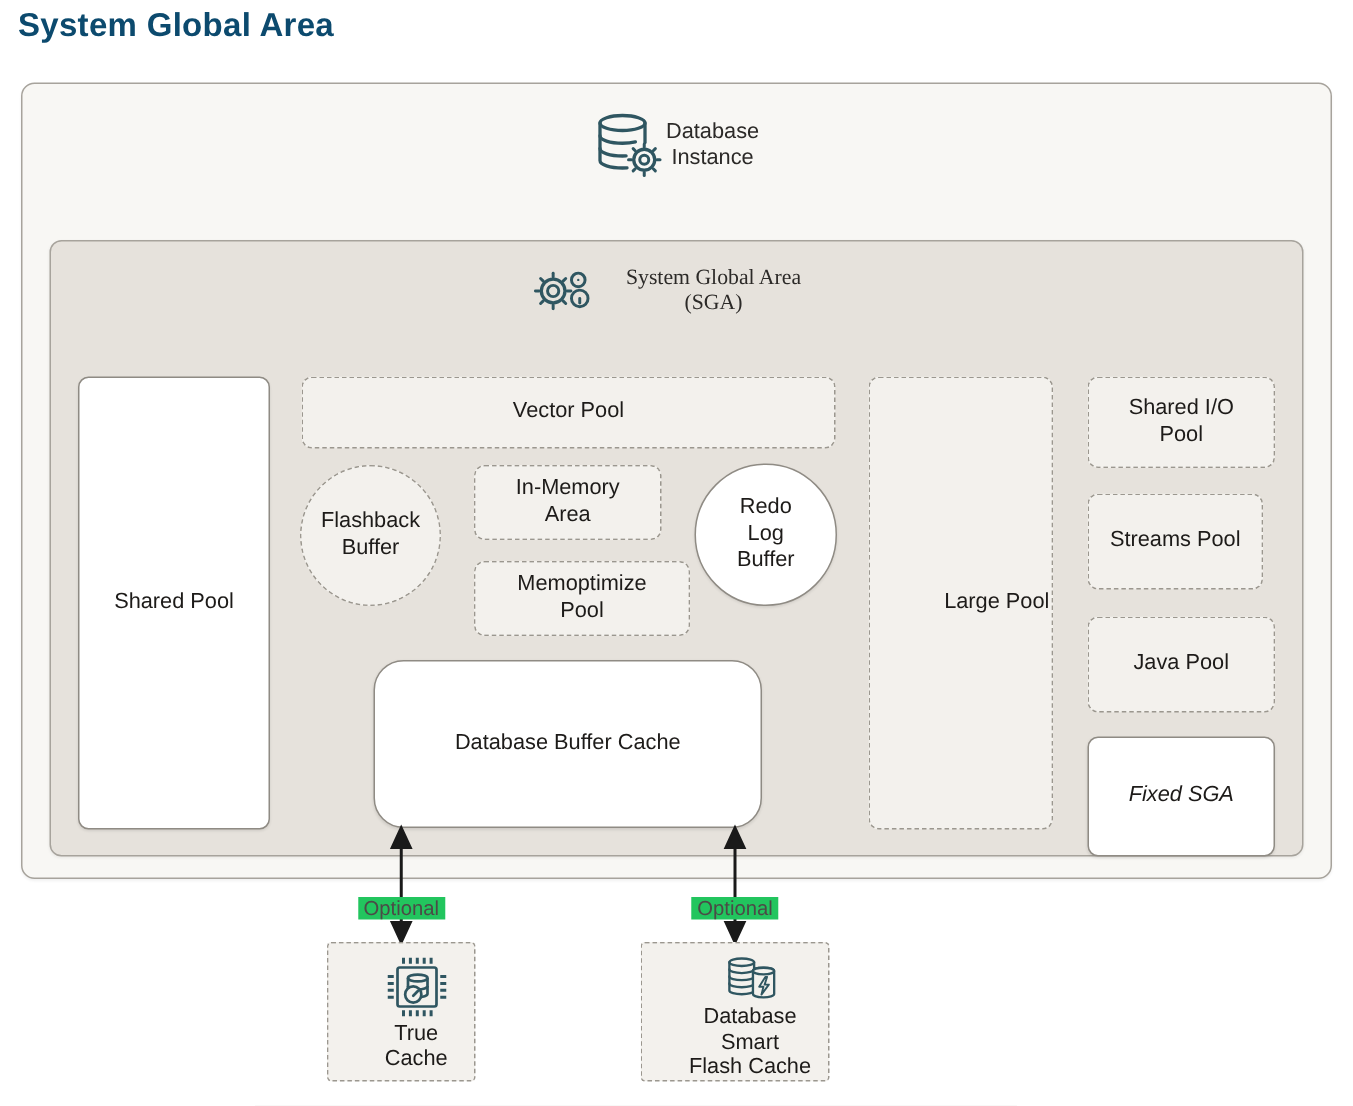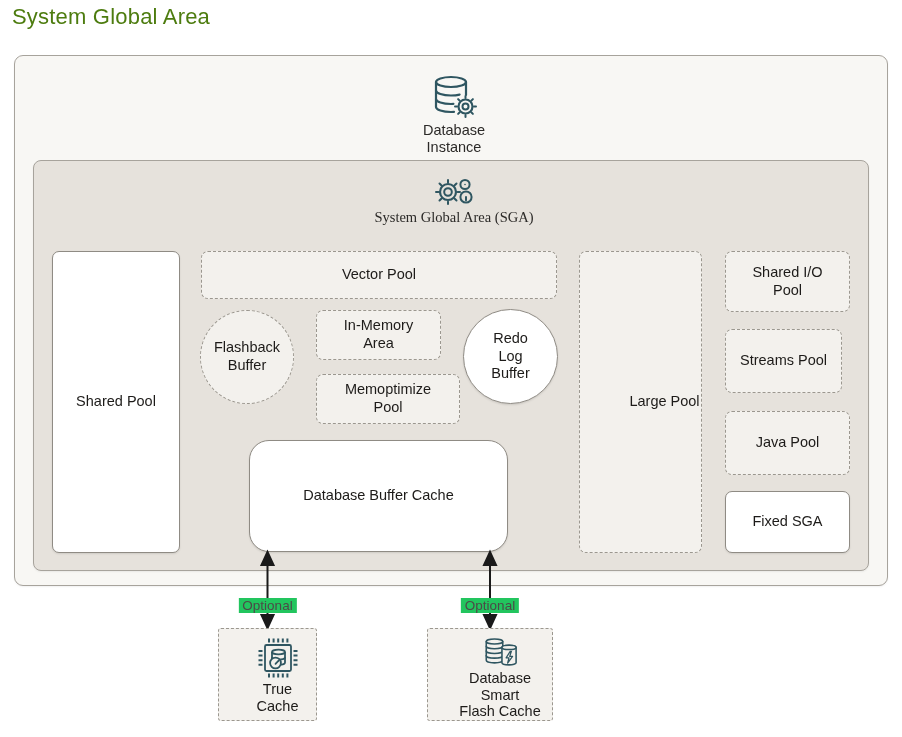--- a/index.html
+++ b/index.html
@@ -8,31 +8,31 @@
     --muted:#4c4a47;
     --outer-bg:#f8f7f4;
     --inner-bg:#e6e2dc;
     --cell-bg:#f3f1ed;
     --border:#a7a39c;
     --solid-border:#8f8b84;
   }
   *{margin:0;padding:0;box-sizing:border-box;}
   body{background:#ffffff;font-family:"Liberation Sans","DejaVu Sans",sans-serif;}
   .canvas{position:relative;width:902px;height:737px;background:#ffffff;overflow:hidden;}
-  .page-title{position:absolute;left:12px;top:4px;font-size:22px;font-weight:normal;color:#4d7c0f;letter-spacing:.2px;}
+  .page-title{position:absolute;left:12px;top:4px;font-size:22px;font-weight:bold;color:#0c4a6e;letter-spacing:.2px;}
   .outer-frame{position:absolute;left:14px;top:55px;width:874px;height:531px;background:var(--outer-bg);
     border:1px solid var(--border);border-radius:9px;box-shadow:0 1px 2px rgba(0,0,0,.06);}
   .inner-frame{position:absolute;left:33px;top:160px;width:836px;height:411px;background:var(--inner-bg);
     border:1px solid var(--border);border-radius:8px;box-shadow:0 1px 2px rgba(0,0,0,.06);}
   .box{position:absolute;display:flex;align-items:center;justify-content:center;text-align:center;
     font-size:14.5px;color:var(--text);line-height:1.22;white-space:pre-line;border-radius:7px;}
   .solid{background:#ffffff;border:1px solid var(--solid-border);box-shadow:0 1px 2px rgba(0,0,0,.10);}
   .dashed{background:var(--cell-bg);border:1px dashed #9b978f;}
   .circle{border-radius:50%;}
-  .icon-group{position:absolute;display:flex;flex-direction:column;align-items:center;gap:2px;
+  .icon-group{position:absolute;display:flex;flex-direction:row;align-items:center;gap:2px;
     font-size:14.5px;color:#2c2a28;line-height:1.18;text-align:center;white-space:pre-line;}
   .ext-box{position:absolute;display:flex;flex-direction:column;align-items:center;justify-content:flex-start;
     padding-top:7px;gap:1px;background:var(--cell-bg);border:1px dashed #9b978f;border-radius:3px;
     font-size:14.5px;color:var(--text);line-height:1.15;text-align:center;white-space:pre-line;padding-left:20px;}
   .arrow-layer{position:absolute;left:0;top:0;width:902px;height:737px;pointer-events:none;}
   .opt-label{position:absolute;transform:translateX(-50%);background:#22c55e;padding:0 4px;
     font-size:13.5px;color:var(--muted);}
 </style>
 </head>
 <body>
@@ -103,21 +103,21 @@
 Pool</span></div>
   <div class="box solid circle" style="left:463px;top:309px;width:95px;height:95px;"><span>Redo
 Log
 Buffer</span></div>
   <div class="box solid" style="left:249px;top:440px;width:259px;height:112px;border-radius:20px;"><span>Database Buffer Cache</span></div>
   <div class="box dashed" style="left:579px;top:251px;width:123px;height:302px;padding-left:48px;"><span>Large Pool</span></div>
   <div class="box dashed" style="left:725px;top:251px;width:125px;height:61px;"><span>Shared I/O
 Pool</span></div>
   <div class="box dashed" style="left:725px;top:329px;width:117px;height:64px;"><span>Streams Pool</span></div>
   <div class="box dashed" style="left:725px;top:411px;width:125px;height:64px;"><span>Java Pool</span></div>
-  <div class="box solid" style="left:725px;top:491px;width:125px;height:62px;"><span>Fixed SGA</span></div>
+  <div class="box solid" style="left:725px;top:491px;width:125px;height:80px;font-style:italic;"><span>Fixed SGA</span></div>
 
   <svg class="arrow-layer">
     <g stroke="#1a1a1a" stroke-width="2" fill="#1a1a1a">
       <line x1="267.5" y1="556" x2="267.5" y2="624"></line>
       <polygon points="267.5,552 261.5,565 273.5,565"></polygon>
       <polygon points="267.5,628 261.5,615 273.5,615"></polygon>
       <line x1="490" y1="556" x2="490" y2="624"></line>
       <polygon points="490,552 484,565 496,565"></polygon>
       <polygon points="490,628 484,615 496,615"></polygon>
     </g>

